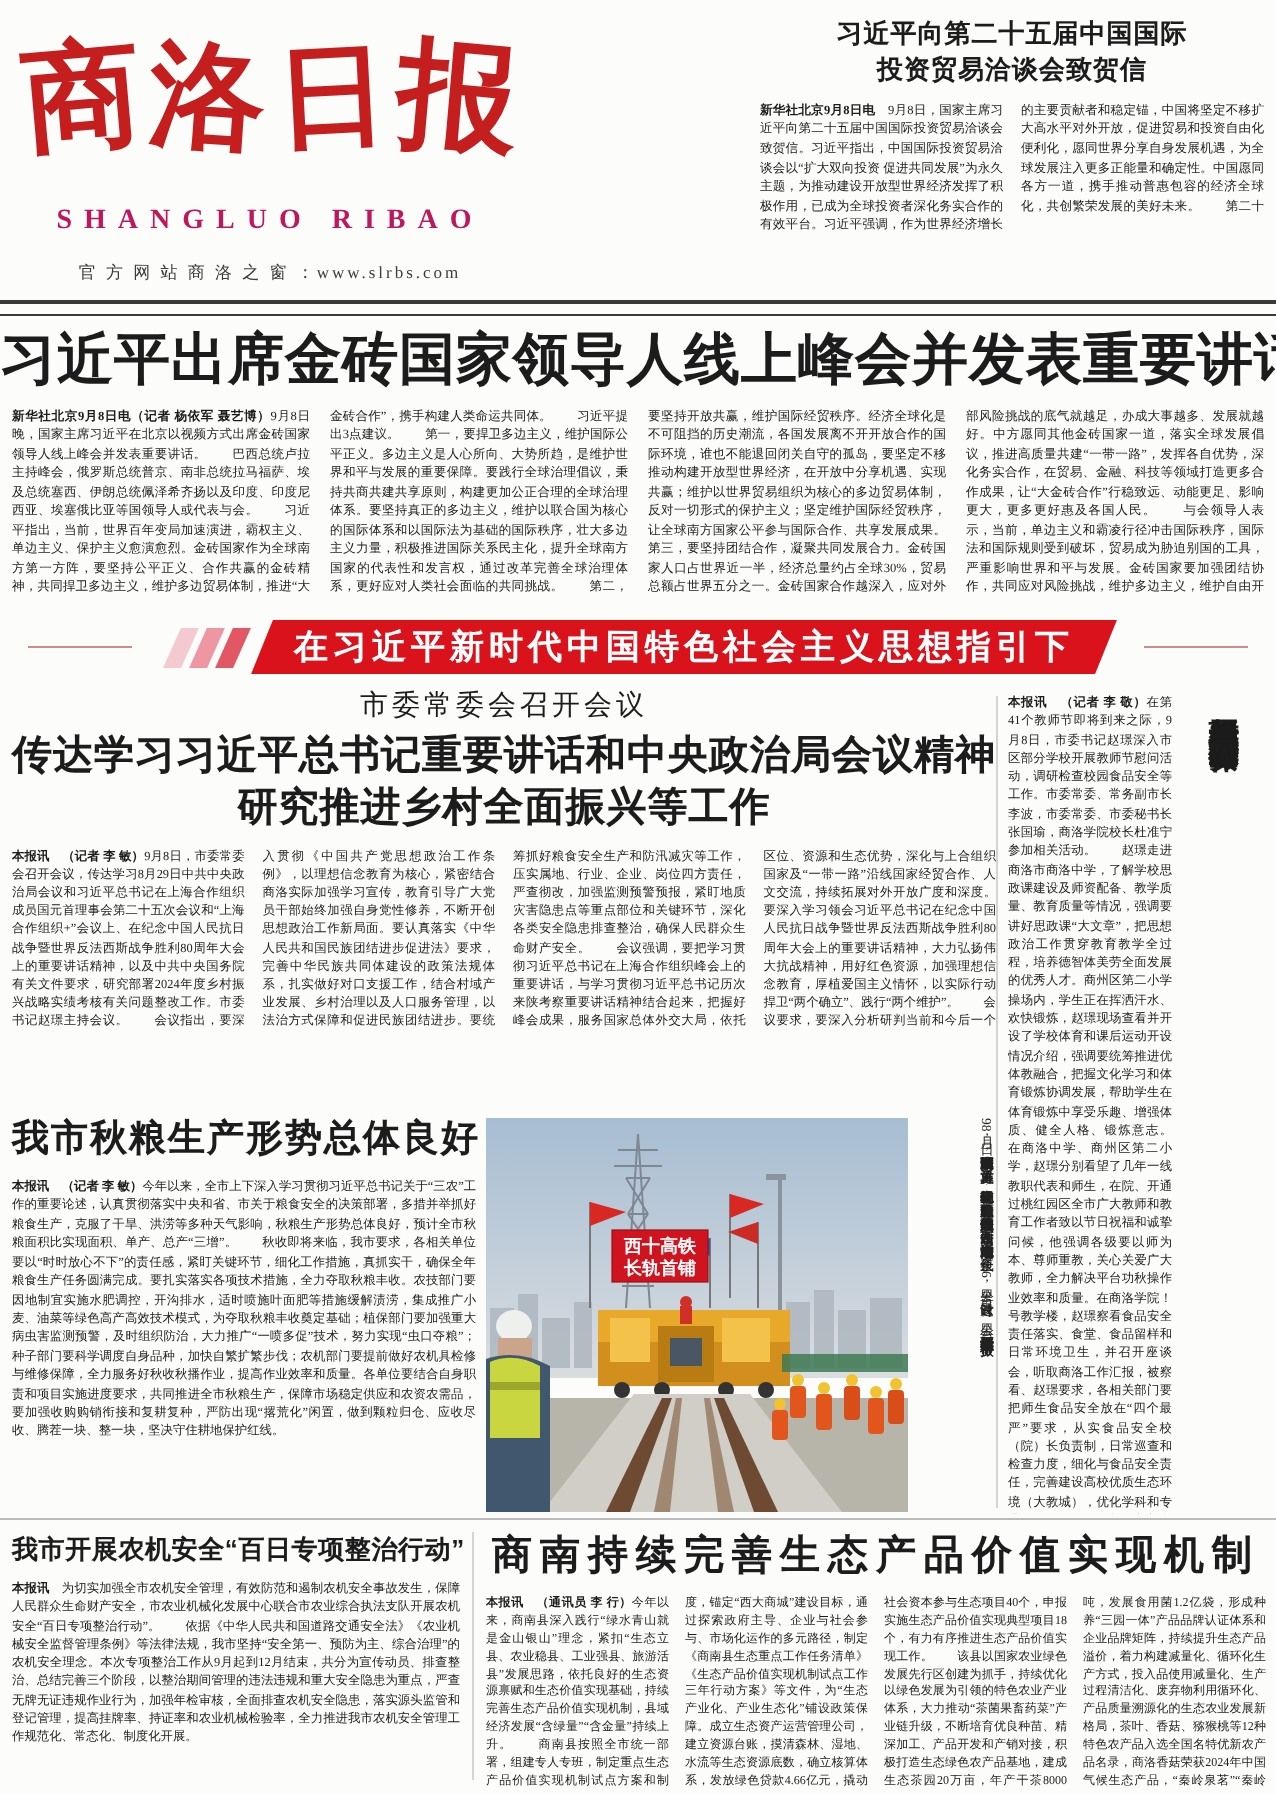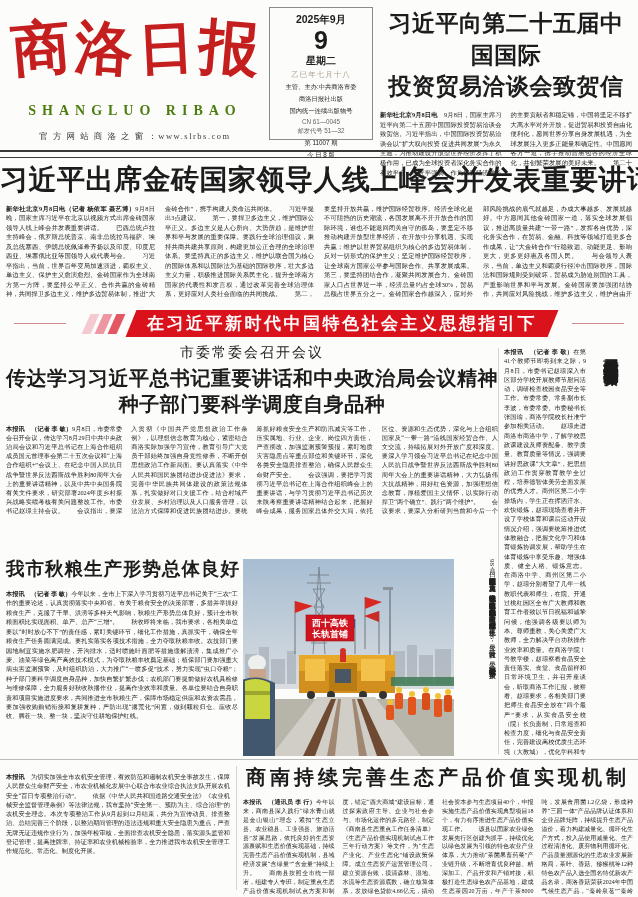--- a/index.html
+++ b/index.html
@@ -11,36 +11,36 @@
 
   
   #masthead{left:6px;top:4px;width:258px;text-align:center;}
   #mast-title{display:flex;justify-content:space-between;padding:2px 6px 0 6px;}
   #mast-title span{font-family:"DejaVu Serif","Liberation Serif",serif;font-weight:900;
         font-size:58px;line-height:84px;color:#c41e1e;display:inline-block;}
   #mast-title span:nth-child(1){transform:rotate(-5deg) scale(1.02);}
   #mast-title span:nth-child(2){transform:rotate(4deg);}
   #mast-title span:nth-child(3){transform:rotate(-3deg) scale(.96);}
   #mast-title span:nth-child(4){transform:rotate(5deg) scale(1.04);}
-  #mast-pinyin{margin-top:13px;color:#4d7c0f;font-weight:700;font-size:14px;letter-spacing:6px;}
+  #mast-pinyin{margin-top:13px;color:#be185d;font-weight:700;font-size:14px;letter-spacing:6px;}
   #mast-site{margin-top:12px;color:#3c3c3c;font-size:8.5px;letter-spacing:1.5px;}
 
   
   #datebox{left:269px;top:7px;width:102px;height:131px;border:1px solid #8a8a8a;text-align:center;
         font-family:"Liberation Sans","DejaVu Sans",sans-serif;}
   .db-month{font-size:10.5px;font-weight:700;margin-top:5px;}
   .db-day{font-size:25px;font-weight:700;line-height:1.05;}
   .db-week{font-size:10px;font-weight:700;margin-top:1px;}
   .db-lunar{font-size:7.5px;color:#b3a292;margin-top:2px;letter-spacing:1px;}
   .db-s{font-size:6.3px;margin-top:3px;color:#222;}
   .db-g{font-size:6.3px;margin-top:2px;color:#666;}
 
   
   #topstory{left:380px;top:8px;width:252px;}
-  #topstory h1{margin:0;font-size:23px;line-height:1.38;font-weight:900;letter-spacing:.5px;text-align:center;
+  #topstory h1{margin:0;font-size:13px;line-height:1.38;font-weight:900;letter-spacing:.5px;text-align:center;
         font-family:"Liberation Sans","DejaVu Sans",sans-serif;}
   #topstory .body{margin-top:7px;column-count:2;column-gap:9px;font-size:6.3px;line-height:1.52;height:72px;}
   b.dl{font-weight:700;}
 
   
   #hrule{left:0;top:150px;width:638px;height:5px;border-top:2px solid #3a3a3a;border-bottom:1px solid #3a3a3a;}
 
   
   #lead-h{left:0;top:161px;width:638px;text-align:center;font-size:28px;font-weight:900;letter-spacing:.5px;
         font-family:"Liberation Sans","DejaVu Sans",sans-serif;white-space:nowrap;}
@@ -107,33 +107,20 @@
     <div id="mast-title">
       <span>商</span>
       <span>洛</span>
       <span>日</span>
       <span>报</span>
     </div>
     <div id="mast-pinyin">SHANGLUO RIBAO</div>
     <div id="mast-site">官 方 网 站 商 洛 之 窗 ：www.slrbs.com</div>
   </div>
 
-  <div class="abs" id="datebox">
-    <div class="db-month">2025年9月</div>
-    <div class="db-day">9</div>
-    <div class="db-week">星期二</div>
-    <div class="db-lunar">乙巳年七月十八</div>
-    <div class="db-s">主管、主办:中共商洛市委</div>
-    <div class="db-s">商洛日报社出版</div>
-    <div class="db-s">国内统一连续出版物号</div>
-    <div class="db-g">CN 61—0045</div>
-    <div class="db-g">邮发代号 51—32</div>
-    <div class="db-s">第 11007 期</div>
-    <div class="db-s">今 日 8 版</div>
-  </div>
 
   <div class="abs" id="topstory">
     <h1><span>习近平向第二十五届中国国际</span><br>
       <span>投资贸易洽谈会致贺信</span></h1>
     <div class="body just clip">
       <b class="dl">新华社北京9月8日电　</b><span>9月8日，国家主席习近平向第二十五届中国国际投资贸易洽谈会致贺信。习近平指出，中国国际投资贸易洽谈会以“扩大双向投资 促进共同发展”为永久主题，为推动建设开放型世界经济发挥了积极作用，已成为全球投资者深化务实合作的有效平台。习近平强调，作为世界经济增长的主要贡献者和稳定锚，中国将坚定不移扩大高水平对外开放，促进贸易和投资自由化便利化，愿同世界分享自身发展机遇，为全球发展注入更多正能量和确定性。中国愿同各方一道，携手推动普惠包容的经济全球化，共创繁荣发展的美好未来。　　第二十五届中国国际投资贸易洽谈会当日在福建省厦门市开幕，由商务部主办。</span>
     </div>
   </div>
 
   <div class="abs" id="hrule"></div>
@@ -150,21 +137,21 @@
     <div class="stripe s3"></div>
     <div id="banner-bar">
       <span>在习近平新时代中国特色社会主义思想指引下</span>
     </div>
     <div class="bline r"></div>
   </div>
 
   <div class="abs" id="committee">
     <div class="kicker">市委常委会召开会议</div>
     <h2><span>传达学习习近平总书记重要讲话和中央政治局会议精神</span><br>
-      <span>种子部门要科学调度自身品种</span></h2>
+      <span>研究推进乡村全面振兴等工作</span></h2>
     <div class="body just clip">
       <b class="dl">本报讯</b>　<b class="dl">（记者 李 敏）</b><span>9月8日，市委常委会召开会议，传达学习8月29日中共中央政治局会议和习近平总书记在上海合作组织成员国元首理事会第二十五次会议和“上海合作组织+”会议上、在纪念中国人民抗日战争暨世界反法西斯战争胜利80周年大会上的重要讲话精神，以及中共中央国务院有关文件要求，研究部署2024年度乡村振兴战略实绩考核有关问题整改工作。市委书记赵璟主持会议。　　会议指出，要深入贯彻《中国共产党思想政治工作条例》，以理想信念教育为核心，紧密结合商洛实际加强学习宣传，教育引导广大党员干部始终加强自身党性修养，不断开创思想政治工作新局面。要认真落实《中华人民共和国民族团结进步促进法》要求，完善中华民族共同体建设的政策法规体系，扎实做好对口支援工作，结合村域产业发展、乡村治理以及人口服务管理，以法治方式保障和促进民族团结进步。要统筹抓好粮食安全生产和防汛减灾等工作，压实属地、行业、企业、岗位四方责任，严查彻改，加强监测预警预报，紧盯地质灾害隐患点等重点部位和关键环节，深化各类安全隐患排查整治，确保人民群众生命财产安全。　　会议强调，要把学习贯彻习近平总书记在上海合作组织峰会上的重要讲话，与学习贯彻习近平总书记历次来陕考察重要讲话精神结合起来，把握好峰会成果，服务国家总体外交大局，依托区位、资源和生态优势，深化与上合组织国家及“一带一路”沿线国家经贸合作、人文交流，持续拓展对外开放广度和深度。要深入学习领会习近平总书记在纪念中国人民抗日战争暨世界反法西斯战争胜利80周年大会上的重要讲话精神，大力弘扬伟大抗战精神，用好红色资源，加强理想信念教育，厚植爱国主义情怀，以实际行动捍卫“两个确立”、践行“两个维护”。　　会议要求，要深入分析研判当前和今后一个时期发展形势，找准商洛在全国、全省发展大局中的功能定位与使命担当，精心谋划未来五年目标任务，高质量编制好“十五五”规划。要提高政治站位，强化责任担当，扎实做好巩固衔接考核反馈问题整改，紧盯乡村全面振兴、粮食安全、农村增强活力、农民增收等重点任务，举一反三、全面排查，压实整改责任，明确时限要求，确保问题整改彻底到位、长效机制落地见效，严格实行“整改一个销号一个”闭环管理，以实绩实效推动乡村全面振兴工作落实落细，过程扎实、结果真实。　　会议还研究了其他事项。</span>
     </div>
   </div>
 
   <div class="abs" id="divider-v1"></div>
 
   <div class="abs" id="teacher">
     <div class="body just clip">
       <b class="dl">本报讯</b>　<b class="dl">（记者 李 敬）</b><span>在第41个教师节即将到来之际，9月8日，市委书记赵璟深入市区部分学校开展教师节慰问活动，调研检查校园食品安全等工作。市委常委、常务副市长李波，市委常委、市委秘书长张国瑜，商洛学院校长杜准宁参加相关活动。　　赵璟走进商洛市商洛中学，了解学校思政课建设及师资配备、教学质量、教育质量等情况，强调要讲好思政课“大文章”，把思想政治工作贯穿教育教学全过程，培养德智体美劳全面发展的优秀人才。商州区第二小学操场内，学生正在挥洒汗水、欢快锻炼，赵璟现场查看并开设了学校体育和课后运动开设情况介绍，强调要统筹推进优体教融合，把握文化学习和体育锻炼协调发展，帮助学生在体育锻炼中享受乐趣、增强体质、健全人格、锻炼意志。　　在商洛中学、商州区第二小学，赵璟分别看望了几年一线教职代表和师生，在院、开通过桃红园区全市广大教师和教育工作者致以节日祝福和诚挚问候，他强调各级要以师为本、尊师重教，关心关爱广大教师，全力解决平台功秋操作业效率和质量。在商洛学院！号教学楼，赵璟察看食品安全责任落实、食堂、食品留样和日常环境卫生，并召开座谈会，听取商洛工作汇报，被察看、赵璟要求，各相关部门要把师生食品安全放在“四个最严”要求，从实食品安全校（院）长负责制，日常巡查和检查力度，细化与食品安全责任，完善建设高校优质生态环境（大教城），优化学科和专业布局，积极融入“地方所需、学院所能”科技问题，开展科研攻关、科技人才，提供保障重大项目，积极争取国家专项资金支持，推动形成更多生产力，选优配强教学专业化建设专科学科，提升核心竞争力。要落实校长根本任务，教育引导学生正确的人生观、价值观、荣辱观，扎实安国情怀，坚定人才校园安全防控体系建设，发挥班主任、辅导员等作用，加强法治教育、心理健康教育和安全知识教育，着力营造和谐稳定的校园环境。</span>
@@ -293,20 +280,21 @@
     </svg>
   </div>
 
   <div class="abs clip" id="caption">
     <span>9月8日，在西十高铁建设现场西安东至商洛西区间，施工人员将首对500米长钢轨平稳铺设在无砟轨道板上，标志着由西成客专陕西公司建设、中铁四局参建的西十高铁全线铺轨正式启动。西十高铁西起西安东站，向东南经商洛等地至湖北省十堰市，正线全长255.6公里，设计时速350公里。</span><span class="credit">（新华社记者 李一博 摄）</span>
   </div>
 
   <div class="abs" id="brule"></div>
 
   <div class="abs" id="machinery">
+    <h3>我市开展农机安全“百日专项整治行动”</h3>
     <div class="body just clip">
       <b class="dl">本报讯</b>　<span>为切实加强全市农机安全管理，有效防范和遏制农机安全事故发生，保障人民群众生命财产安全，市农业机械化发展中心联合市农业综合执法支队开展农机安全“百日专项整治行动”。　　依据《中华人民共和国道路交通安全法》《农业机械安全监督管理条例》等法律法规，我市坚持“安全第一、预防为主、综合治理”的农机安全理念。本次专项整治工作从9月起到12月结束，共分为宣传动员、排查整治、总结完善三个阶段，以整治期间管理的违法违规和重大安全隐患为重点，严查无牌无证违规作业行为，加强年检审核，全面排查农机安全隐患，落实源头监管和登记管理，提高挂牌率、持证率和农业机械检验率，全力推进我市农机安全管理工作规范化、常态化、制度化开展。</span>
     </div>
   </div>
 
   <div class="abs" id="divider-v2"></div>
 
   <div class="abs" id="shangnan">
     <h3>商南持续完善生态产品价值实现机制</h3>
     <div class="body just clip">

